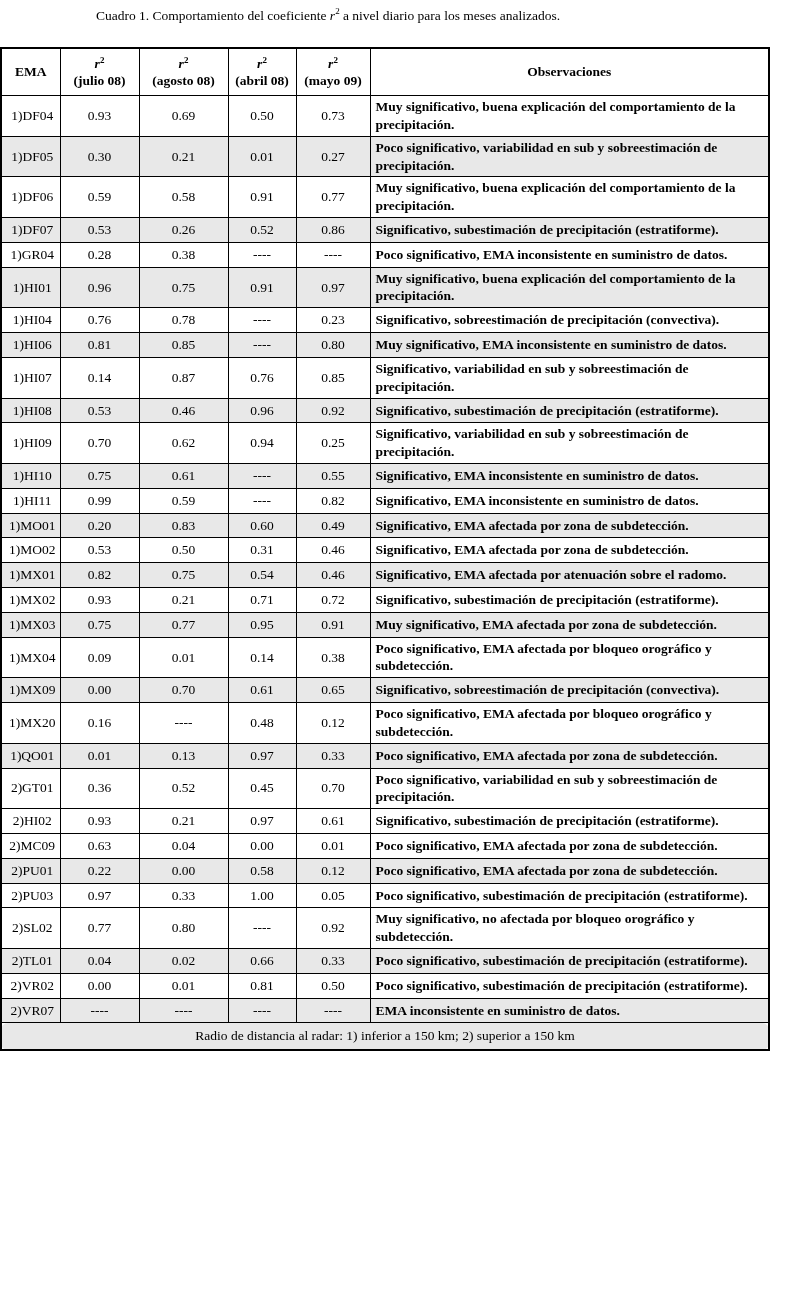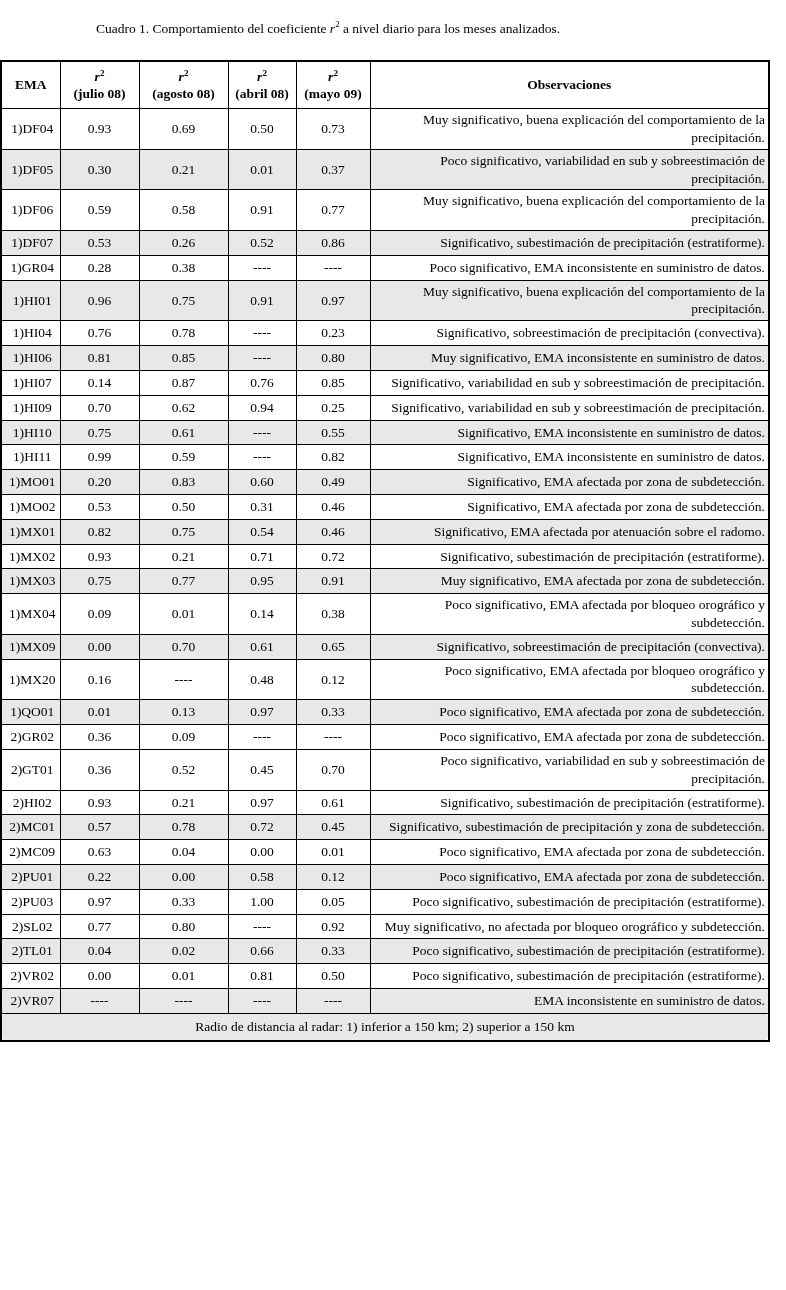--- a/index.html
+++ b/index.html
@@ -7,21 +7,21 @@
     padding: 0;
     background: #ffffff;
     width: 786px;
     font-family: "Liberation Serif", "DejaVu Serif", serif;
     color: #000000;
   }
   .page {
     width: 656px;
     height: 1290px;
     box-sizing: border-box;
-    padding-top: 19px;
+    padding-top: 6px;
   }
   .caption {
     text-align: center;
     font-size: 13.5px;
     line-height: 1.3;
     margin: 0 0 23px 0;
   }
   .caption i { font-style: italic; }
   .caption sup { font-size: 9px; }
   table.r2-table {
@@ -51,22 +51,23 @@
   td.ema-cell {
     text-align: center;
     padding: 3px 1px 3px 4px;
     white-space: nowrap;
   }
   td.num-cell {
     text-align: center;
     padding: 3px 1px;
   }
   td.obs-cell {
-    text-align: right;
+    text-align: left;
     padding: 2px 3px 2px 5px;
+    font-weight: bold;
   }
   tr.shaded td { background: #e8e8e8; }
   tr.plain td { background: #ffffff; }
   td.footer-cell {
     background: #e8e8e8;
     text-align: center;
     padding: 4px 2px;
     border-top: 2px solid #000000;
     font-size: 13.5px;
     border-radius: 7px;
@@ -120,21 +121,21 @@
           <td class="num-cell">0.69</td>
           <td class="num-cell">0.50</td>
           <td class="num-cell">0.73</td>
           <td class="obs-cell">Muy significativo, buena explicación del comportamiento de la precipitación.</td>
         </tr>
         <tr class="shaded">
           <td class="ema-cell">1)DF05</td>
           <td class="num-cell">0.30</td>
           <td class="num-cell">0.21</td>
           <td class="num-cell">0.01</td>
-          <td class="num-cell">0.37</td>
+          <td class="num-cell">0.27</td>
           <td class="obs-cell">Poco significativo, variabilidad en sub y sobreestimación de precipitación.</td>
         </tr>
         <tr class="plain">
           <td class="ema-cell">1)DF06</td>
           <td class="num-cell">0.59</td>
           <td class="num-cell">0.58</td>
           <td class="num-cell">0.91</td>
           <td class="num-cell">0.77</td>
           <td class="obs-cell">Muy significativo, buena explicación del comportamiento de la precipitación.</td>
         </tr>
@@ -179,20 +180,28 @@
           <td class="obs-cell">Muy significativo, EMA inconsistente en suministro de datos.</td>
         </tr>
         <tr class="plain">
           <td class="ema-cell">1)HI07</td>
           <td class="num-cell">0.14</td>
           <td class="num-cell">0.87</td>
           <td class="num-cell">0.76</td>
           <td class="num-cell">0.85</td>
           <td class="obs-cell">Significativo, variabilidad en sub y sobreestimación de precipitación.</td>
         </tr>
+        <tr class="shaded">
+          <td class="ema-cell">1)HI08</td>
+          <td class="num-cell">0.53</td>
+          <td class="num-cell">0.46</td>
+          <td class="num-cell">0.96</td>
+          <td class="num-cell">0.92</td>
+          <td class="obs-cell">Significativo, subestimación de precipitación (estratiforme).</td>
+        </tr>
         <tr class="plain">
           <td class="ema-cell">1)HI09</td>
           <td class="num-cell">0.70</td>
           <td class="num-cell">0.62</td>
           <td class="num-cell">0.94</td>
           <td class="num-cell">0.25</td>
           <td class="obs-cell">Significativo, variabilidad en sub y sobreestimación de precipitación.</td>
         </tr>
         <tr class="shaded">
           <td class="ema-cell">1)HI10</td>
@@ -276,50 +285,34 @@
         </tr>
         <tr class="shaded">
           <td class="ema-cell">1)QO01</td>
           <td class="num-cell">0.01</td>
           <td class="num-cell">0.13</td>
           <td class="num-cell">0.97</td>
           <td class="num-cell">0.33</td>
           <td class="obs-cell">Poco significativo, EMA afectada por zona de subdetección.</td>
         </tr>
         <tr class="plain">
-          <td class="ema-cell">2)GR02</td>
-          <td class="num-cell">0.36</td>
-          <td class="num-cell">0.09</td>
-          <td class="num-cell">----</td>
-          <td class="num-cell">----</td>
-          <td class="obs-cell">Poco significativo, EMA afectada por zona de subdetección.</td>
-        </tr>
-        <tr class="plain">
           <td class="ema-cell">2)GT01</td>
           <td class="num-cell">0.36</td>
           <td class="num-cell">0.52</td>
           <td class="num-cell">0.45</td>
           <td class="num-cell">0.70</td>
           <td class="obs-cell">Poco significativo, variabilidad en sub y sobreestimación de precipitación.</td>
         </tr>
         <tr class="plain">
           <td class="ema-cell">2)HI02</td>
           <td class="num-cell">0.93</td>
           <td class="num-cell">0.21</td>
           <td class="num-cell">0.97</td>
           <td class="num-cell">0.61</td>
           <td class="obs-cell">Significativo, subestimación de precipitación (estratiforme).</td>
-        </tr>
-        <tr class="shaded">
-          <td class="ema-cell">2)MC01</td>
-          <td class="num-cell">0.57</td>
-          <td class="num-cell">0.78</td>
-          <td class="num-cell">0.72</td>
-          <td class="num-cell">0.45</td>
-          <td class="obs-cell">Significativo, subestimación de precipitación y zona de subdetección.</td>
         </tr>
         <tr class="plain">
           <td class="ema-cell">2)MC09</td>
           <td class="num-cell">0.63</td>
           <td class="num-cell">0.04</td>
           <td class="num-cell">0.00</td>
           <td class="num-cell">0.01</td>
           <td class="obs-cell">Poco significativo, EMA afectada por zona de subdetección.</td>
         </tr>
         <tr class="shaded">

